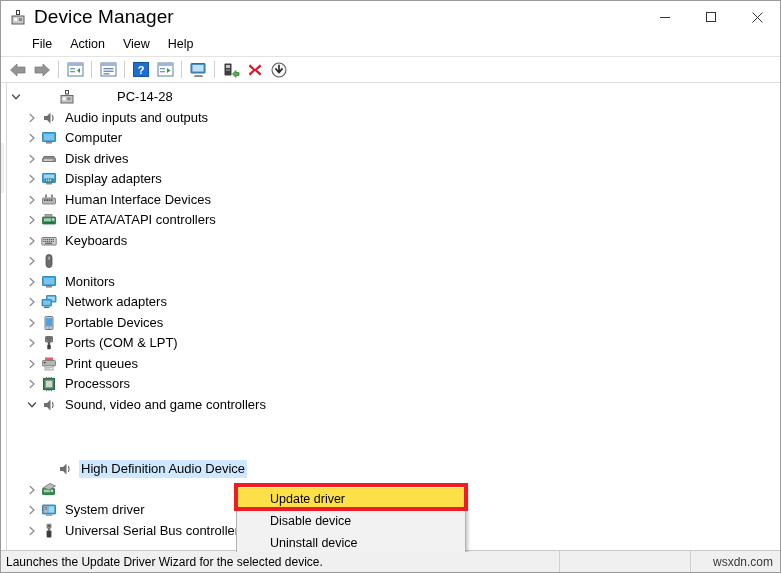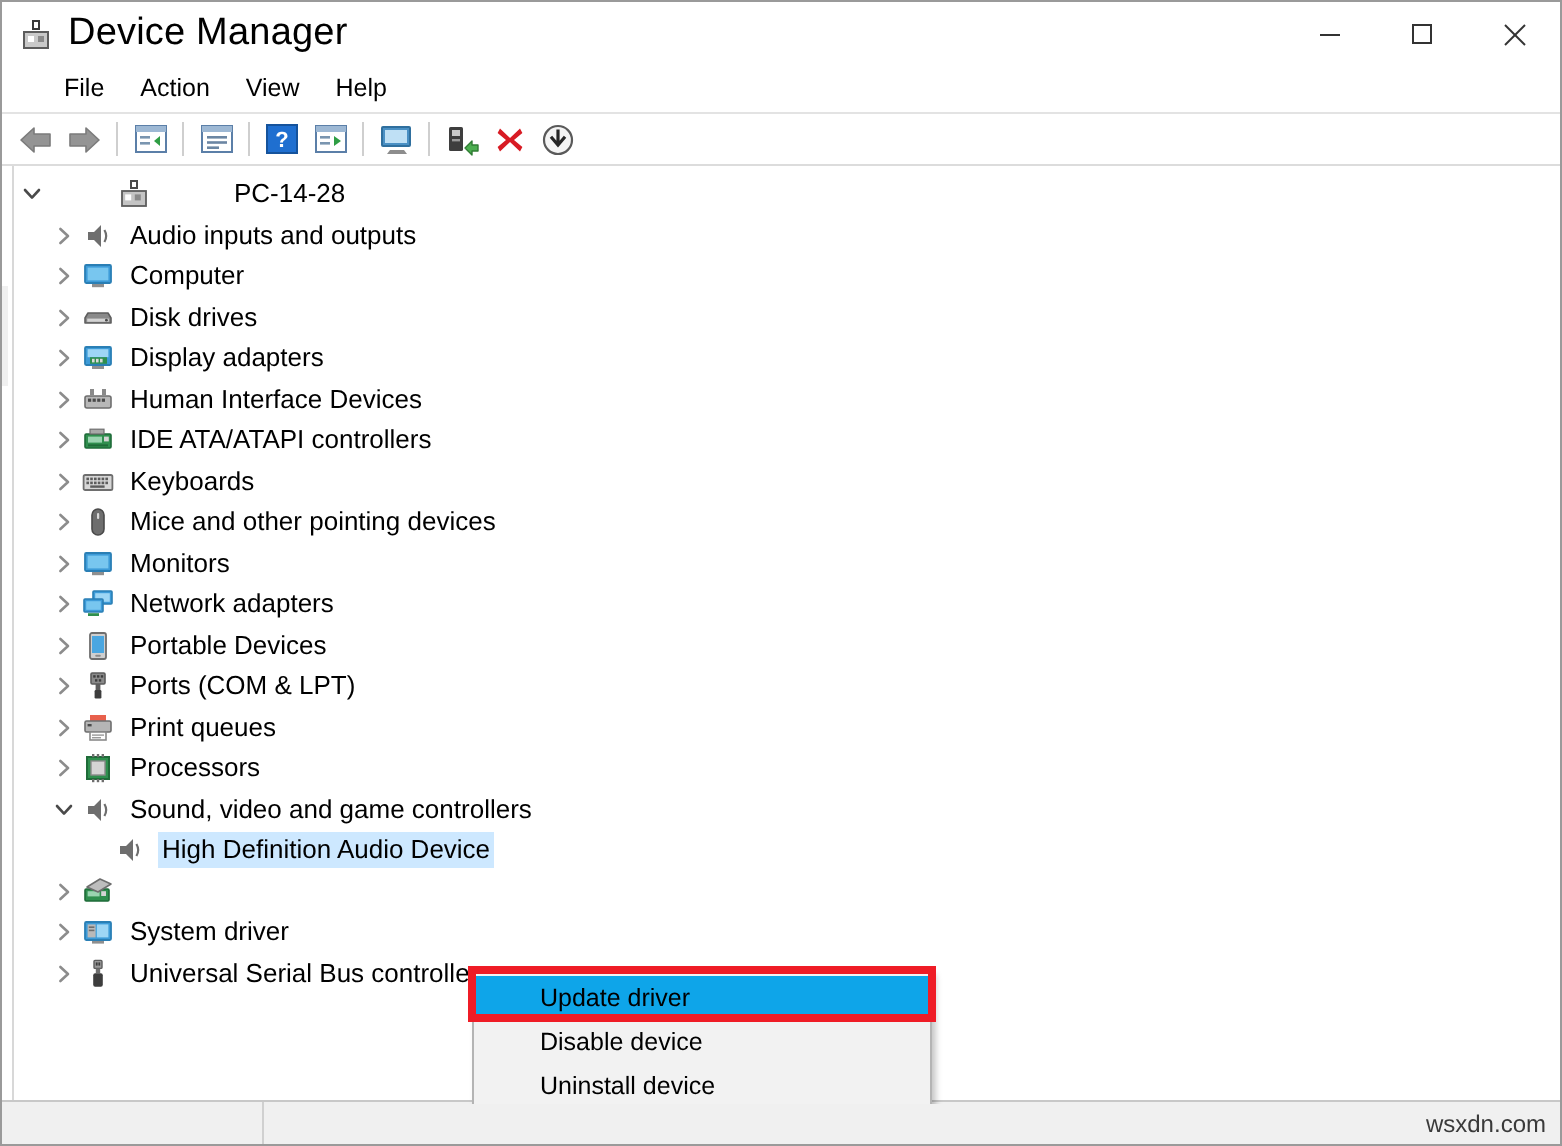--- a/index.html
+++ b/index.html
@@ -163,21 +163,21 @@
     justify-content: center;
   }
   .node-label {
     font-size: 13px;
     color: #000000;
     line-height: 16px;
     padding: 1px 2px;
   }
   .node.root { padding-left: 0px; gap: 34px; }
   .node.lvl1 { padding-left: 16px; }
-  .node.lvl2 { padding-left: 49px; }
+  .node.lvl2 { padding-left: 49px; margin-top: 44px; }
   .node.selected .node-label {
     background: #cde8ff;
   }
 
   
   .ctxmenu {
     position: absolute;
     left: 235px;
     top: 402px;
     width: 230px;
@@ -193,21 +193,21 @@
     display: flex;
     align-items: center;
     padding-left: 33px;
     font-size: 12.5px;
     color: #000000;
     cursor: default;
     box-sizing: border-box;
     white-space: nowrap;
   }
   .ctxitem.highlight {
-    background: #0ea5e9;
+    background: #fde047;
     text-align: right;
   }
 
   .redbox {
     position: absolute;
     left: 233px;
     top: 400px;
     width: 234px;
     height: 28px;
     border: 4px solid #ef1c26;
@@ -554,21 +554,20 @@
           <svg width="10" height="10" viewBox="0 0 10 10">
               <path d="M3.2 1.5 L7 5 L3.2 8.5" fill="none" stroke="#8c8c8c" stroke-width="1.3" stroke-linecap="round" stroke-linejoin="round"></path>
             </svg>
         </div>
         <div class="node-icon">
           <svg width="16" height="16" viewBox="0 0 16 16">
             <rect x="5" y="1.5" width="6" height="13" rx="3" fill="#6e6e6e" stroke="#4a4a4a" stroke-width="0.8"></rect>
             <rect x="7.5" y="3.5" width="1.1" height="3" rx="0.5" fill="#d9d9d9"></rect>
           </svg>
         </div>
-        <div class="node-label">Mice and other pointing devices</div>
       </div>
 
       <div class="node lvl1">
         <div class="twisty">
           <svg width="10" height="10" viewBox="0 0 10 10">
               <path d="M3.2 1.5 L7 5 L3.2 8.5" fill="none" stroke="#8c8c8c" stroke-width="1.3" stroke-linecap="round" stroke-linejoin="round"></path>
             </svg>
         </div>
         <div class="node-icon">
           <svg width="16" height="16" viewBox="0 0 16 16">
@@ -762,17 +761,18 @@
       <div class="ctxitem">Disable device</div>
       <div class="ctxitem">Uninstall device</div>
 
     </div>
 
     <div class="redbox"></div>
 
   </div>
 
   <div class="statusbar">
+    <div class="status-seg status-main">Launches the Update Driver Wizard for the selected device.</div>
     <div class="status-seg status-mid"></div>
     <div class="status-seg status-right">wsxdn.com</div>
   </div>
 
 </div>
 
 </body></html>

